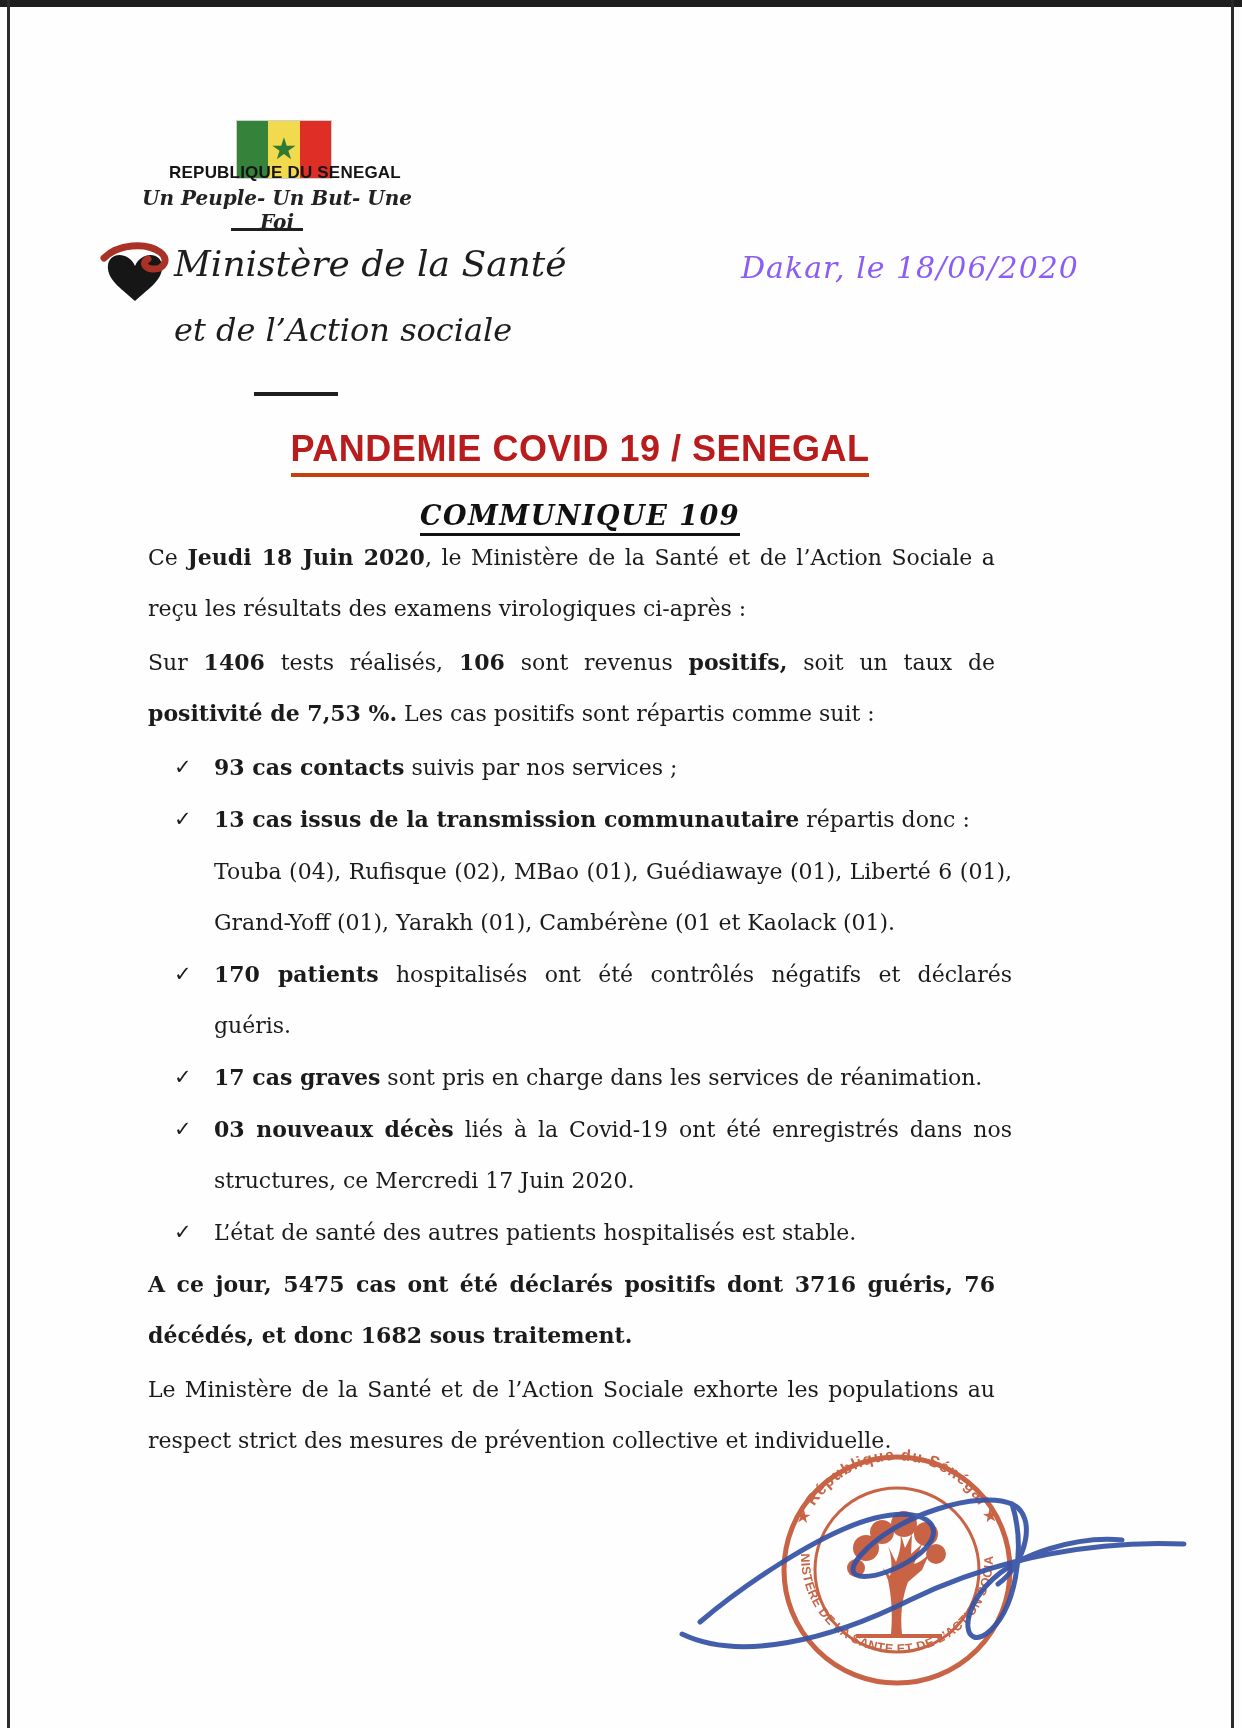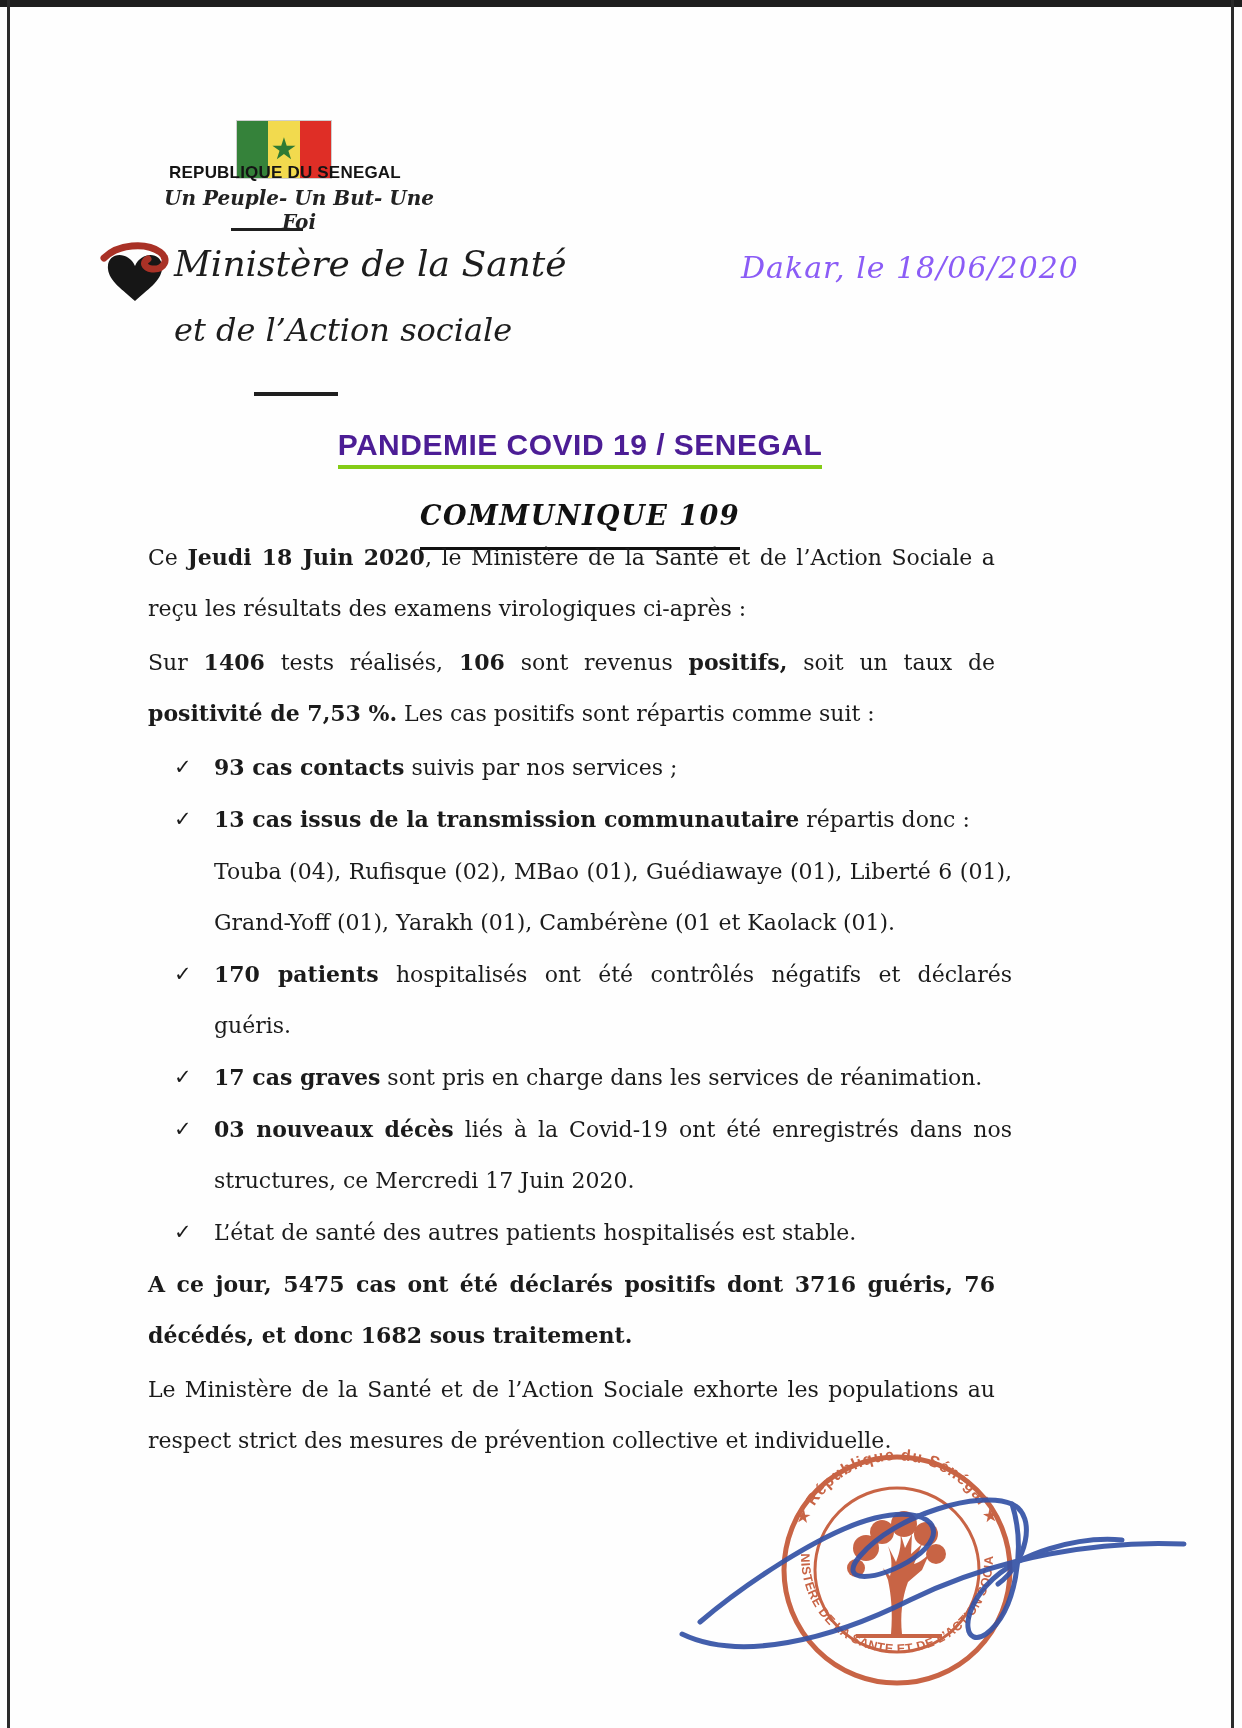--- a/index.html
+++ b/index.html
@@ -15,39 +15,39 @@
   .frame-top{position:absolute;left:0;top:0;width:1242px;height:7px;background:#1e1e1e;}
   .frame-left{position:absolute;left:7px;top:0;width:3px;height:1728px;background:#2b2b2b;}
   .frame-right{position:absolute;left:1231px;top:0;width:3px;height:1728px;background:#2b2b2b;}
 
   
   .flag{position:absolute;left:237px;top:121px;width:94px;height:57px;display:flex;box-shadow:0 0 0 1px #cfcfcf;}
   .flag .band{flex:1;position:relative;}
   .flag .star{position:absolute;left:50%;top:50%;transform:translate(-50%,-54%);font-size:30px;line-height:30px;font-family:"DejaVu Sans",sans-serif;}
   .republic{position:absolute;left:150px;top:163px;width:270px;text-align:center;
     font-family:"Liberation Sans",sans-serif;font-weight:bold;font-size:17px;letter-spacing:.2px;color:#141414;}
-  .motto{position:absolute;left:154px;top:186px;width:290px;text-align:center;
+  .motto{position:absolute;left:132px;top:186px;width:290px;text-align:center;
     font-style:italic;font-weight:bold;font-size:20px;color:#222;}
   .divider1{position:absolute;left:231px;top:228px;width:72px;height:3px;background:#1f1f1f;}
   .logo{position:absolute;left:98px;top:240px;width:74px;height:70px;}
   .ministry1{position:absolute;left:174px;top:243px;width:460px;
     font-style:italic;font-size:36px;color:#1d1d1d;}
   .ministry2{position:absolute;left:174px;top:300px;width:460px;
     font-style:italic;font-size:32px;color:#1d1d1d;margin-top:11px;}
   .divider2{position:absolute;left:254px;top:392px;width:84px;height:4px;background:#1f1f1f;}
   .dateline{position:absolute;left:700px;top:250px;width:420px;text-align:center;
     font-style:italic;font-size:30px;letter-spacing:1px;color:#8b5cf6;}
 
   
   .title-wrap{position:absolute;left:148px;top:428px;width:864px;text-align:center;}
   .title{display:inline-block;font-family:"Liberation Sans",sans-serif;font-weight:bold;
-    font-size:30px;color:#4c1d95;border-bottom:4px solid #84cc16;padding-bottom:3px;letter-spacing:.5px;}
+    font-size:36px;color:#b91c1c;border-bottom:4px solid #c2410c;padding-bottom:3px;letter-spacing:.5px;}
   .subtitle-wrap{position:absolute;left:148px;top:500px;width:864px;text-align:center;}
   .subtitle{display:inline-block;font-weight:bold;font-style:italic;font-size:27px;color:#111;
-    border-bottom:3px solid #111;padding-bottom:16px;letter-spacing:1.5px;}
+    border-bottom:3px solid #111;padding-bottom:2px;letter-spacing:1.5px;}
 
   
   .body-content{position:absolute;left:148px;top:532px;width:864px;
     font-size:22px;line-height:51px;color:#1b1b1b;}
   .blk{text-align:justify;}
   .blk.p{margin:0 17px 3px 0;}
   .blk.bullet{position:relative;padding-left:66px;margin:1px 0;}
   .blk.cont{padding-left:66px;margin:1px 0;}
   .check{position:absolute;left:26px;top:0;font-family:"DejaVu Sans",sans-serif;font-size:21px;}
   .b{font-weight:bold;}

